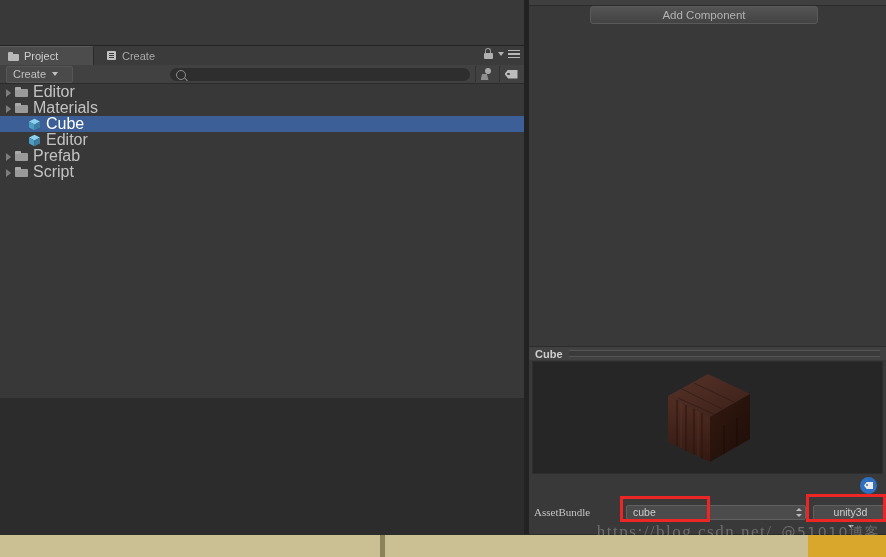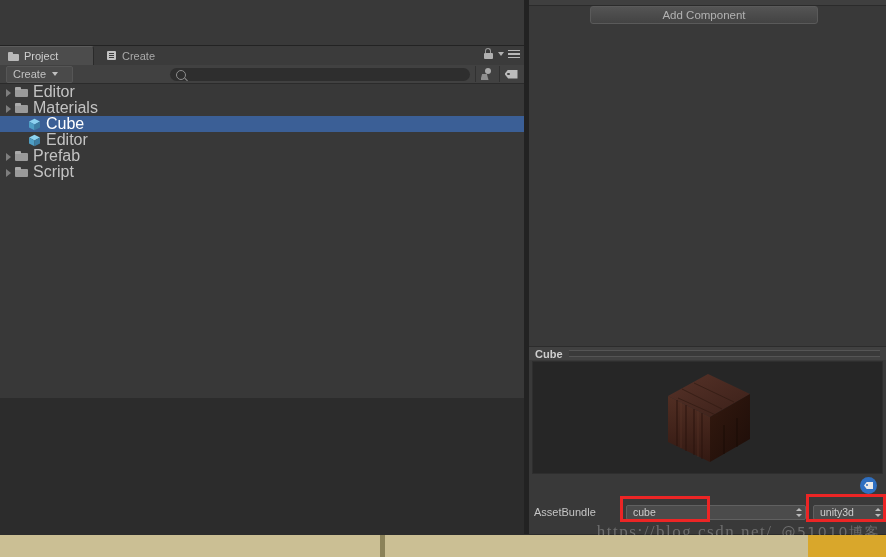--- a/index.html
+++ b/index.html
@@ -278,35 +278,35 @@
   }
   .tag-circle-ico::after {
     content: ""; position: absolute; left: 1.8px; top: 2.3px;
     width: 2px; height: 2px; background: #2f6fc0; border-radius: 50%;
   }
   .ab-row {
     position: absolute; left: 0; top: 28px; width: 357px; height: 20px;
     display: flex; align-items: center;
   }
   .ab-label {
-    margin-left: 5px; width: 92px; font-size: 11px; color: #c5c5c5;
+    margin-left: 5px; width: 92px; font-size: 11px; color: #c5c5c5; font-family: Liberation Serif, serif;
   }
   .ab-name-field {
     width: 180px; height: 15px; background: #4b4b4b;
     border: 1px solid #606060; border-radius: 2px;
     display: flex; align-items: center; justify-content: space-between;
     padding: 0 3px 0 6px; box-sizing: border-box;
     font-size: 10.5px; color: #cdcdcd;
   }
   .ab-variant-field {
     width: 72px; height: 15px; background: #4b4b4b;
     border: 1px solid #606060; border-radius: 2px;
     display: flex; align-items: center; justify-content: space-between;
     padding: 0 3px 0 6px; box-sizing: border-box;
-    margin-left: 7px; font-size: 10.5px; color: #cdcdcd;
+    margin-left: 7px; font-size: 10.5px; color: #cdcdcd; flex-direction: column;
   }
   .mini-arrows {
     width: 7px; height: 11px; position: relative; flex: none;
   }
   .mini-arrows::before {
     content: ""; position: absolute; left: 1px; top: 1px; width: 0; height: 0;
     border-left: 3px solid transparent; border-right: 3px solid transparent;
     border-bottom: 3.5px solid #bcbcbc;
   }
   .mini-arrows::after {

